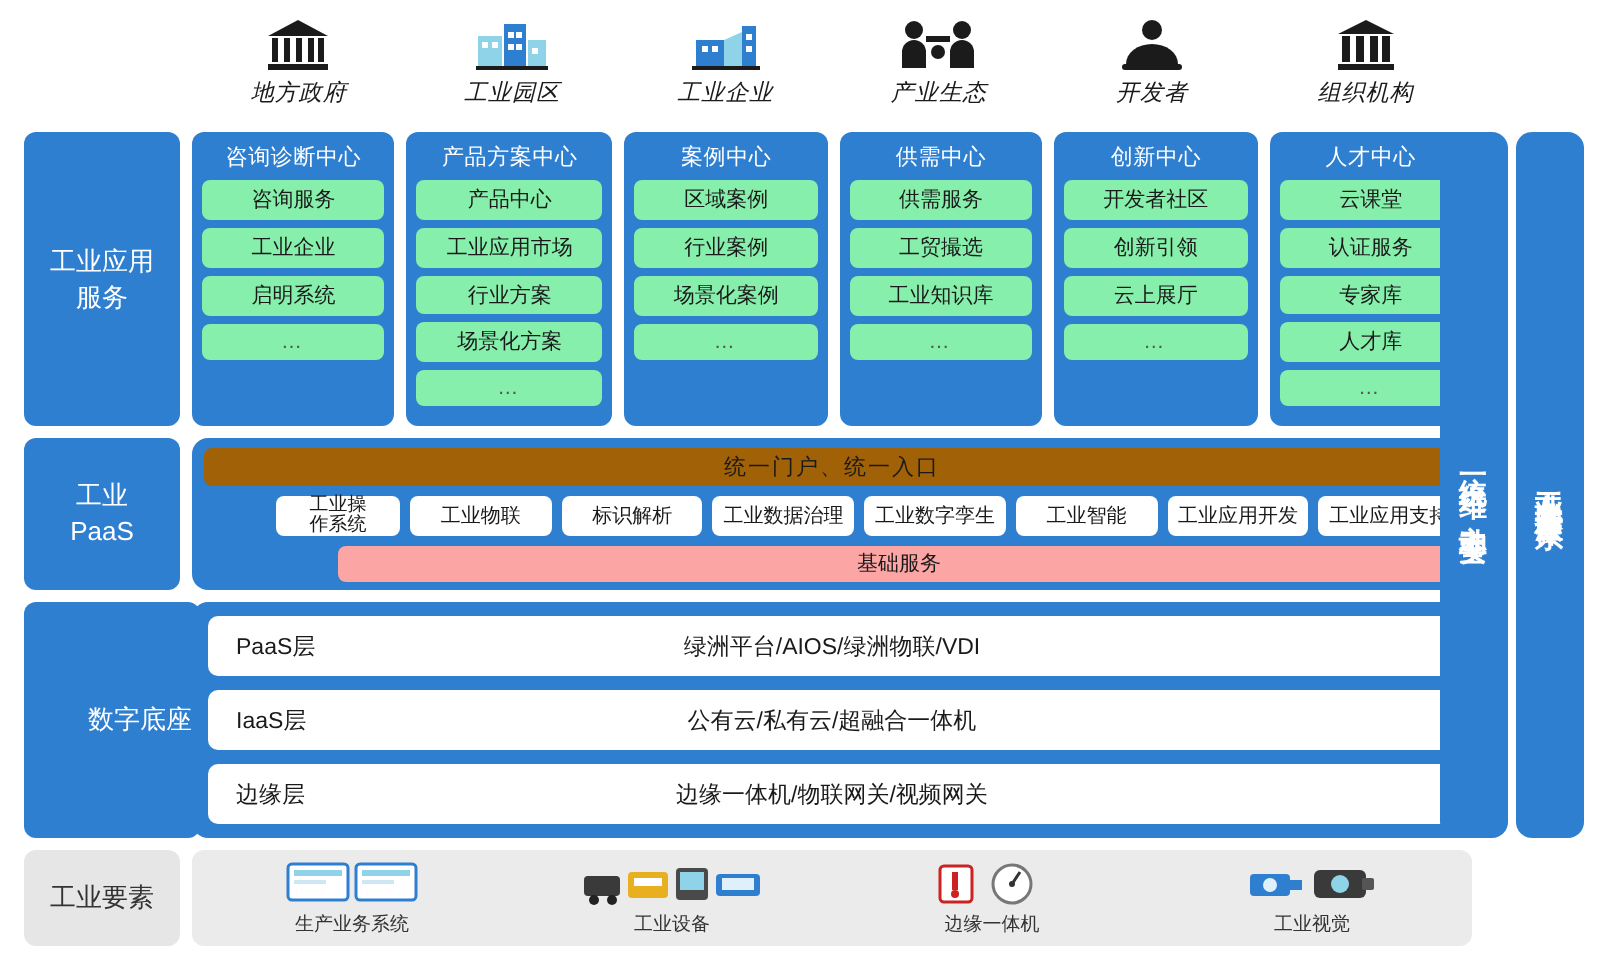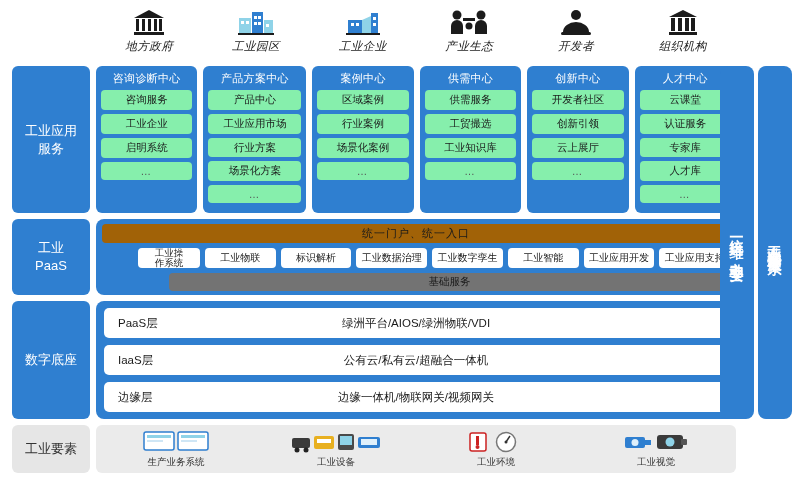--- a/index.html
+++ b/index.html
@@ -179,21 +179,21 @@
     font-size: 10px;
     color: #1a1a1a;
     display: flex;
     align-items: center;
     justify-content: center;
     white-space: nowrap;
   }
   .base-bar {
     margin-top: 5px;
     margin-left: 67px;
-    background: #737373;
+    background: #fca5a5;
     border-radius: 4px;
     height: 18px;
     display: flex;
     align-items: center;
     justify-content: center;
     font-size: 10.5px;
     color: #1a1a1a;
   }
 
   
@@ -361,21 +361,21 @@
     </div>
   </div>
 
   <div class="band-label" style="left:12px; top:219px; width:78px; height:76px;">
     <div>
       <div>工业</div>
       <div>PaaS</div>
     </div>
   </div>
 
-  <div class="band-label" style="left:12px; top:301px; width:78px; height:118px;">
+  <div class="band-label" style="left:12px; top:301px; width:60px; height:118px;padding-left:28px;">
     <span>数字底座</span>
   </div>
 
   <div class="band-label grey" style="left:12px; top:425px; width:78px; height:48px;">
     <span>工业要素</span>
   </div>
 
   <div class="appcols">
 
     <div class="appcol">
@@ -502,21 +502,21 @@
       <div class="eglyph">
         <svg width="60" height="24" viewBox="0 0 60 24">
           <rect x="4" y="3" width="16" height="18" rx="2" fill="#fff" stroke="#cc2222" stroke-width="1.5"></rect>
           <rect x="10" y="6" width="3" height="9" fill="#cc2222"></rect>
           <circle cx="11.5" cy="17" r="2" fill="#cc2222"></circle>
           <circle cx="40" cy="12" r="9.5" fill="#fff" stroke="#777" stroke-width="1.5"></circle>
           <line x1="40" y1="12" x2="44" y2="6" stroke="#333" stroke-width="1.5"></line>
           <circle cx="40" cy="12" r="1.5" fill="#333"></circle>
         </svg>
       </div>
-      <div class="elabel">工业环境</div>
+      <div class="elabel">边缘一体机</div>
     </div>
 
     <div class="elem">
       <div class="eglyph">
         <svg width="66" height="24" viewBox="0 0 66 24">
           <rect x="2" y="7" width="20" height="11" rx="2" fill="#2f7fd0"></rect>
           <circle cx="12" cy="12.5" r="3.5" fill="#dff0fb"></circle>
           <rect x="22" y="10" width="6" height="5" fill="#2f7fd0"></rect>
           <rect x="34" y="5" width="26" height="14" rx="3" fill="#3a3a3a"></rect>
           <circle cx="47" cy="12" r="4.5" fill="#8fd3e8"></circle>

